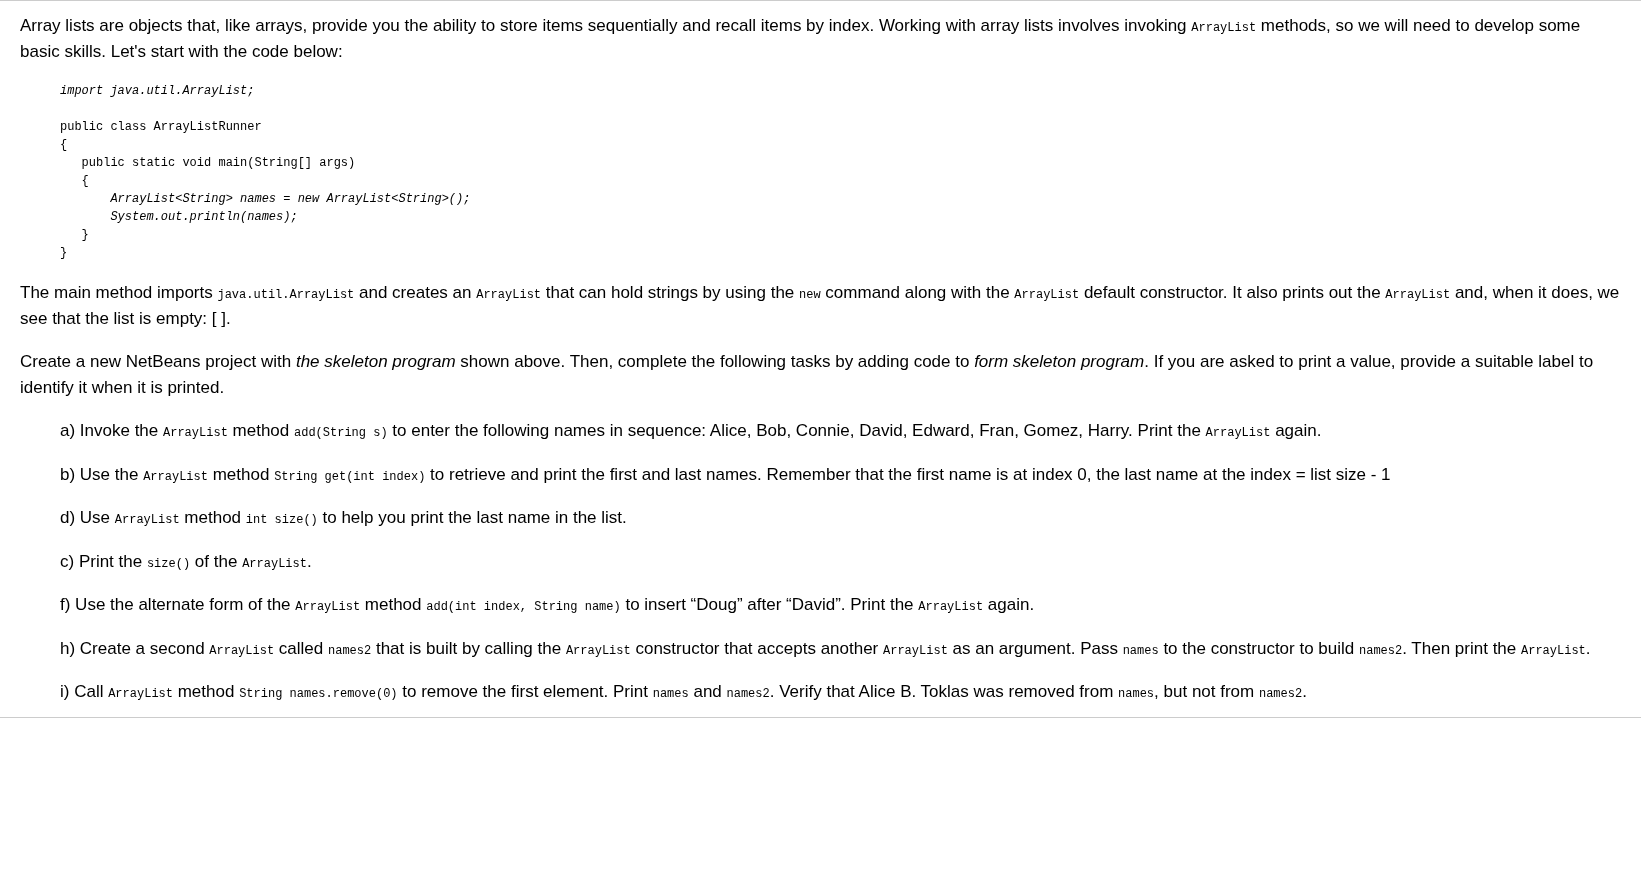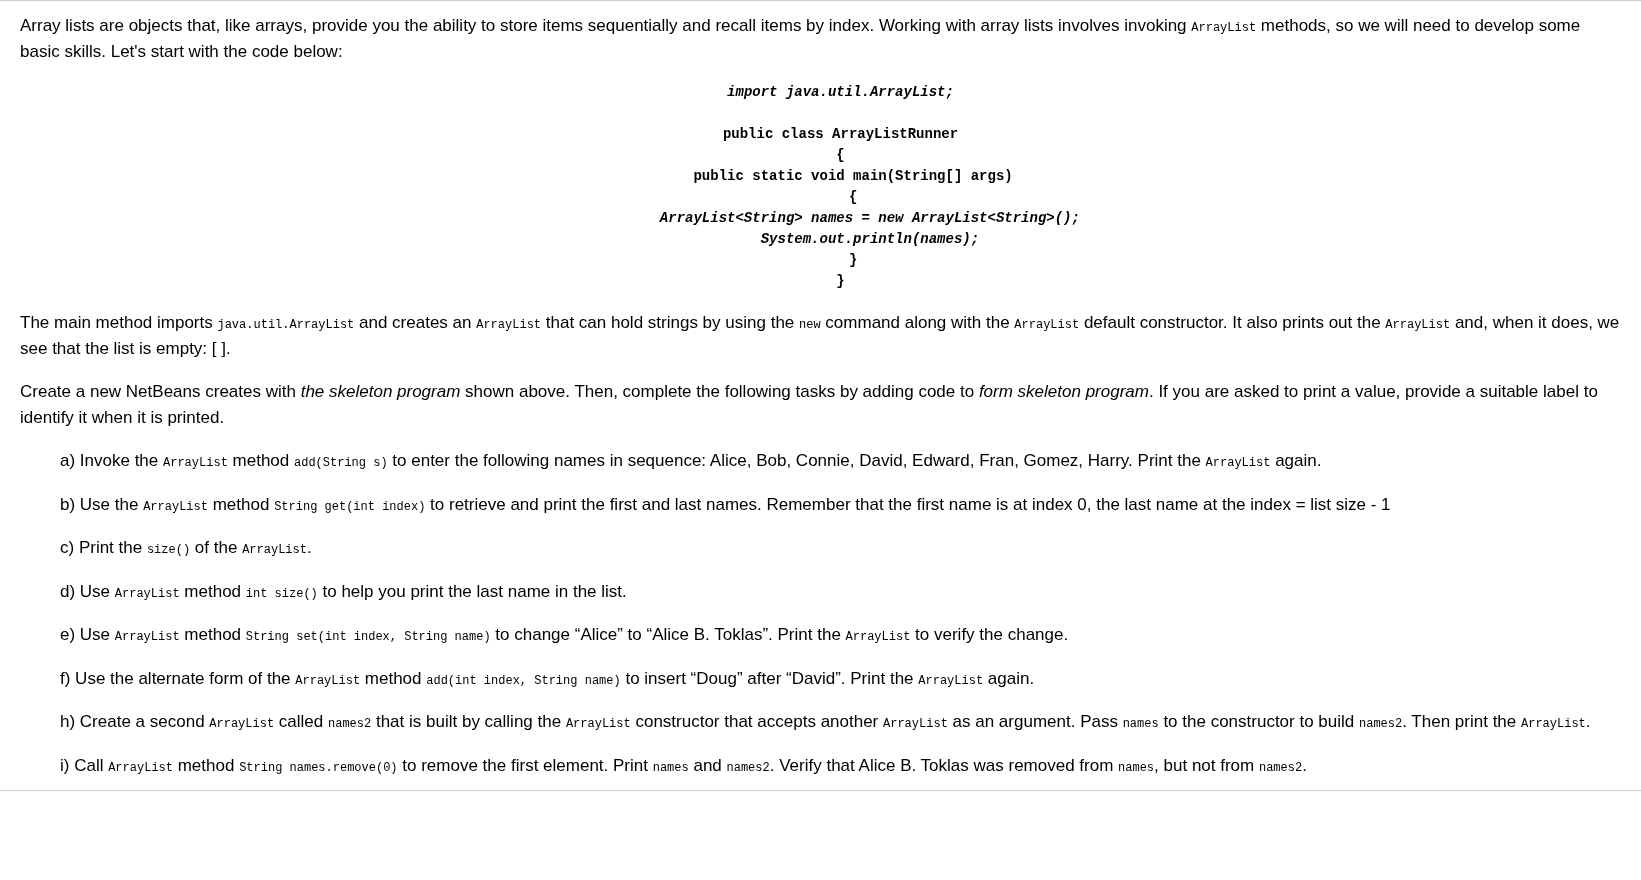--- a/index.html
+++ b/index.html
@@ -16,26 +16,25 @@
       padding: 12px 20px;
       border-top: 1px solid #ccc;
       border-bottom: 1px solid #ccc;
     }
     .code-inline {
       font-family: "Courier New", Courier, monospace;
       font-size: 12px;
     }
     .code-block {
       font-family: "Courier New", Courier, monospace;
-      font-size: 14px;
-      font-weight: bold;
+      font-size: 12px;
+      font-weight: normal;
       white-space: pre;
       margin: 18px 0 18px 40px;
       line-height: 1.5;
-      text-align: center;
     }
     .code-block .italic {
       font-style: italic;
     }
     .para {
       margin-bottom: 18px;
     }
     .para .italic {
       font-style: italic;
       text-align: center;
@@ -63,44 +62,41 @@
 <span class="italic">       ArrayList&lt;String&gt; names = new ArrayList&lt;String&gt;();</span>
 <span class="italic">       System.out.println(names);</span>
 <span>   }</span>
 <span>}</span></div>
 
 <div class="para">
   <span>The main method imports </span><span class="code-inline">java.util.ArrayList</span><span> and creates an </span><span class="code-inline">ArrayList</span><span> that can hold strings by using the </span><span class="code-inline">new</span><span> command along with the </span><span class="code-inline">ArrayList</span><span> default constructor. It also prints out the </span><span class="code-inline">ArrayList</span><span> and, when it does, we see that the list is empty: [ ].</span>
 </div>
 
 <div class="para">
-  <span>Create a new NetBeans creates with </span><span class="italic">the skeleton program</span><span> shown above.  Then, complete the following tasks by adding code to </span><span class="italic">form skeleton program</span><span>. If you are asked to print a value, provide a suitable label to identify it when it is printed.</span>
+  <span>Create a new NetBeans project with </span><span class="italic">the skeleton program</span><span> shown above.  Then, complete the following tasks by adding code to </span><span class="italic">form skeleton program</span><span>. If you are asked to print a value, provide a suitable label to identify it when it is printed.</span>
 </div>
 
 <div class="task-list">
 
   <div class="task">
     <span>a) Invoke the </span><span class="code-inline">ArrayList</span><span> method </span><span class="code-inline">add(String s)</span><span> to enter the following names in sequence: Alice, Bob, Connie, David, Edward, Fran, Gomez, Harry. Print the </span><span class="code-inline">ArrayList</span><span> again.</span>
   </div>
 
   <div class="task">
     <span>b) Use the </span><span class="code-inline">ArrayList</span><span> method </span><span class="code-inline">String get(int index)</span><span> to retrieve and print the first and last names. Remember that the first name is at index 0, the last name at the index = list size - 1</span>
   </div>
 
   <div class="task">
-    <span>c) Print the </span><span class="code-inline">size()</span><span> of the </span><span class="code-inline">ArrayList</span><span>.</span>
-  </div>
-
-  <div class="task">
     <span>d) Use </span><span class="code-inline">ArrayList</span><span> method </span><span class="code-inline">int size()</span><span> to help you print the last name in the list.</span>
   </div>
 
   <div class="task">
-    <span>e) Use </span><span class="code-inline">ArrayList</span><span> method </span><span class="code-inline">String set(int index, String name)</span><span> to change “Alice” to “Alice B. Toklas”. Print the </span><span class="code-inline">ArrayList</span><span> to verify the change.</span>
+    <span>c) Print the </span><span class="code-inline">size()</span><span> of the </span><span class="code-inline">ArrayList</span><span>.</span>
   </div>
+
 
   <div class="task">
     <span>f) Use the alternate form of the </span><span class="code-inline">ArrayList</span><span> method </span><span class="code-inline">add(int index, String name)</span><span> to insert “Doug” after “David”. Print the </span><span class="code-inline">ArrayList</span><span> again.</span>
   </div>
 
 
   <div class="task">
     <span>h) Create a second </span><span class="code-inline">ArrayList</span><span> called </span><span class="code-inline">names2</span><span> that is built by calling the </span><span class="code-inline">ArrayList</span><span> constructor that accepts another </span><span class="code-inline">ArrayList</span><span> as an argument. Pass </span><span class="code-inline">names</span><span> to the constructor to build </span><span class="code-inline">names2</span><span>. Then print the </span><span class="code-inline">ArrayList</span><span>.</span>
   </div>
 

